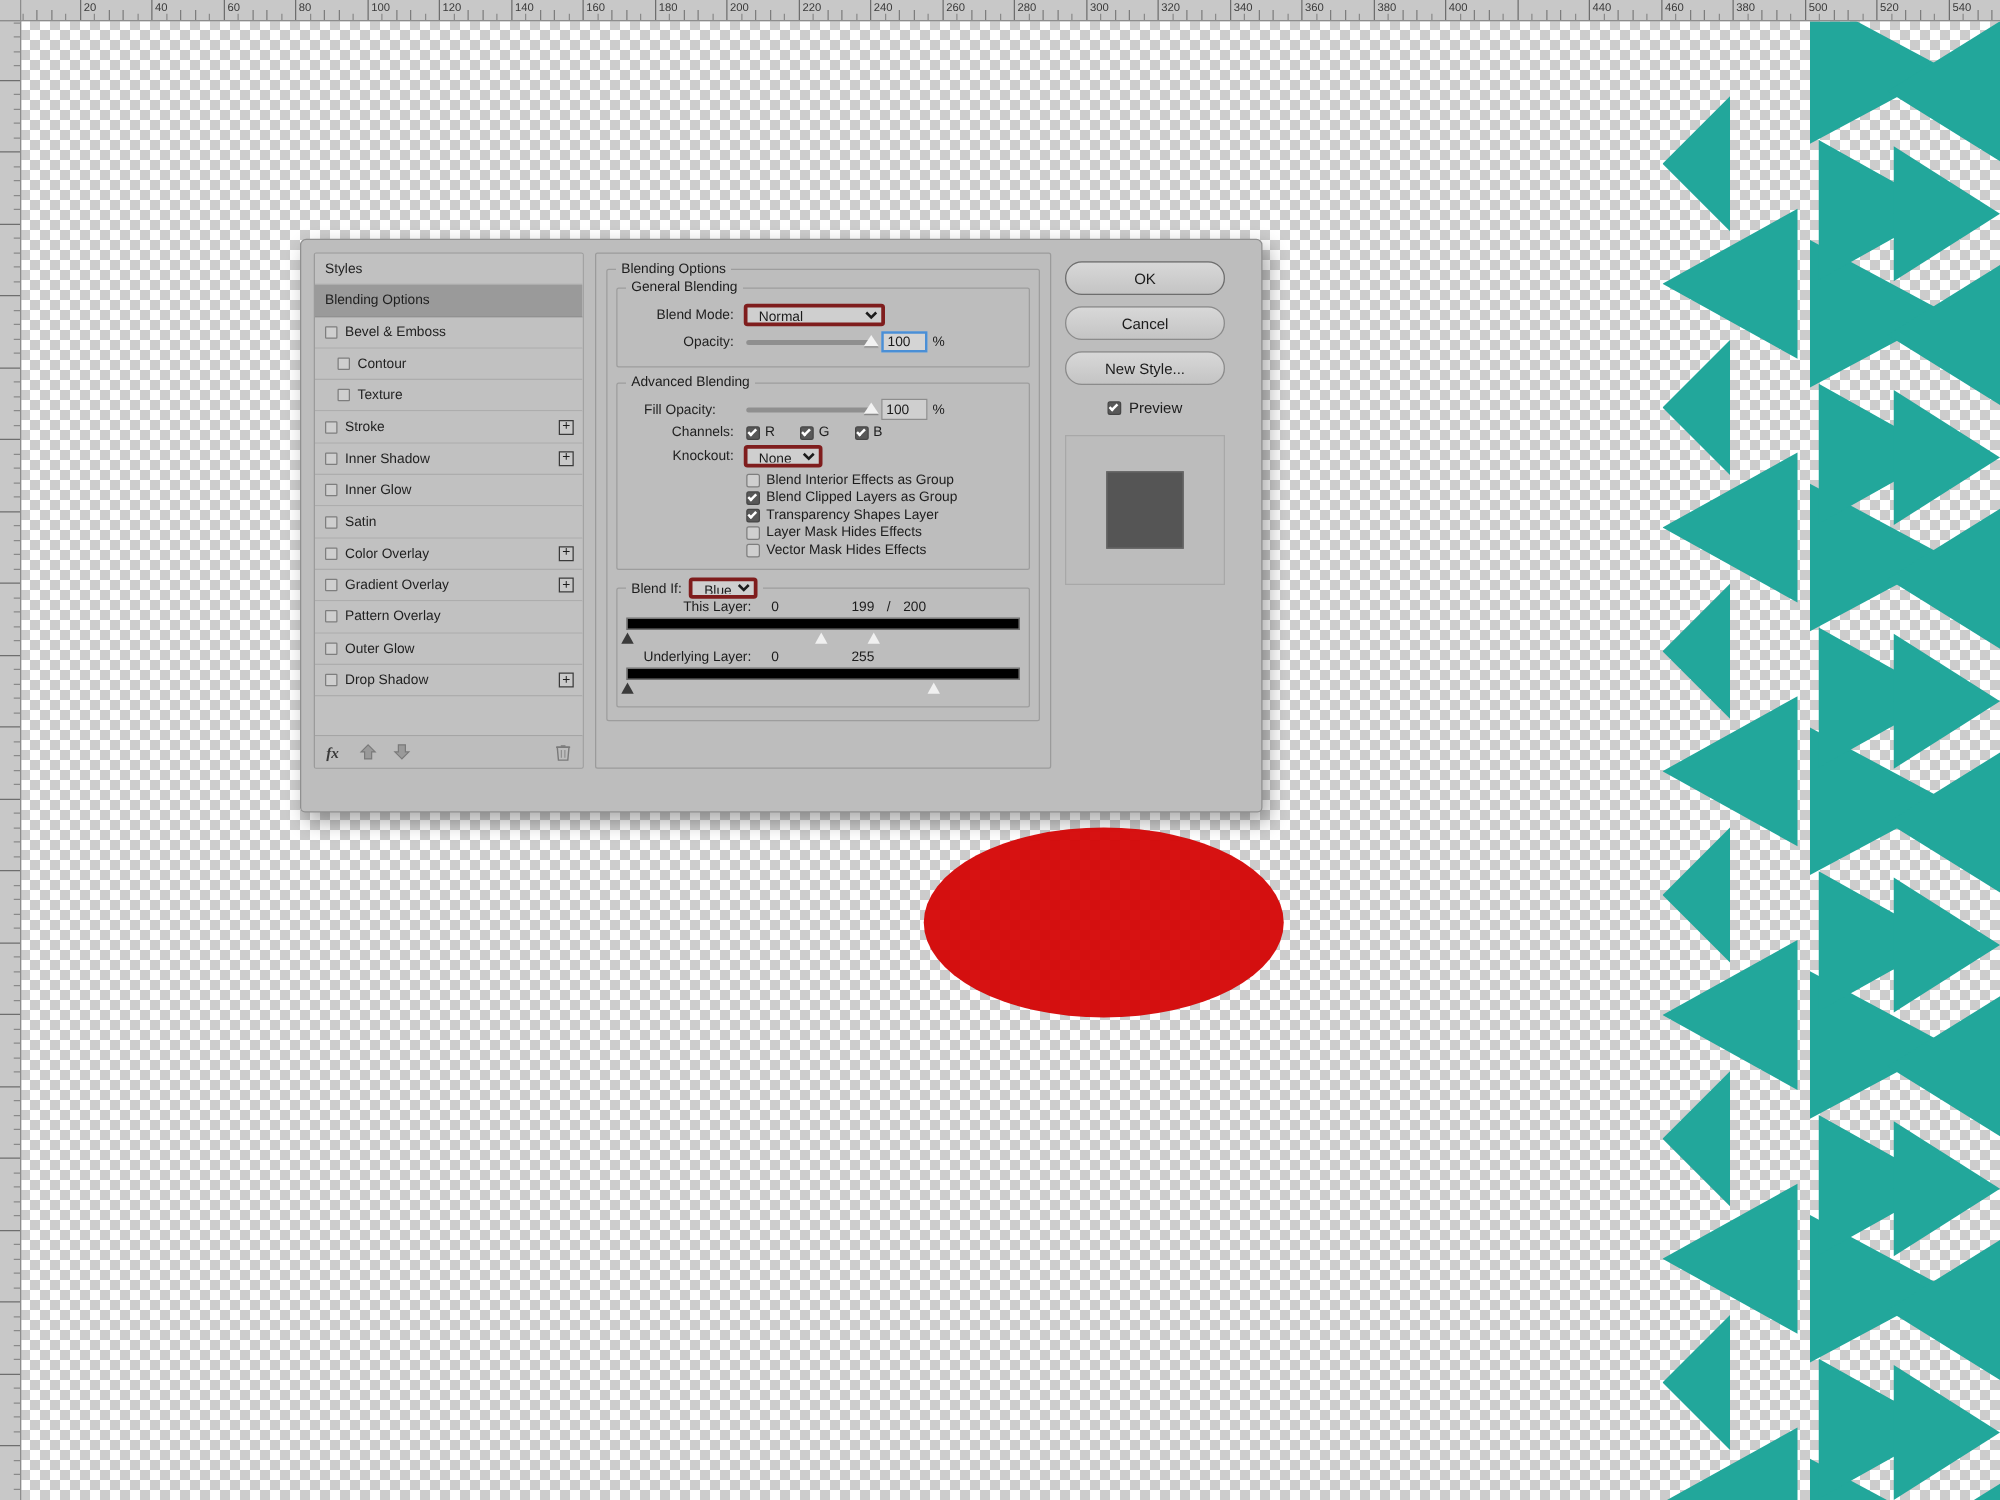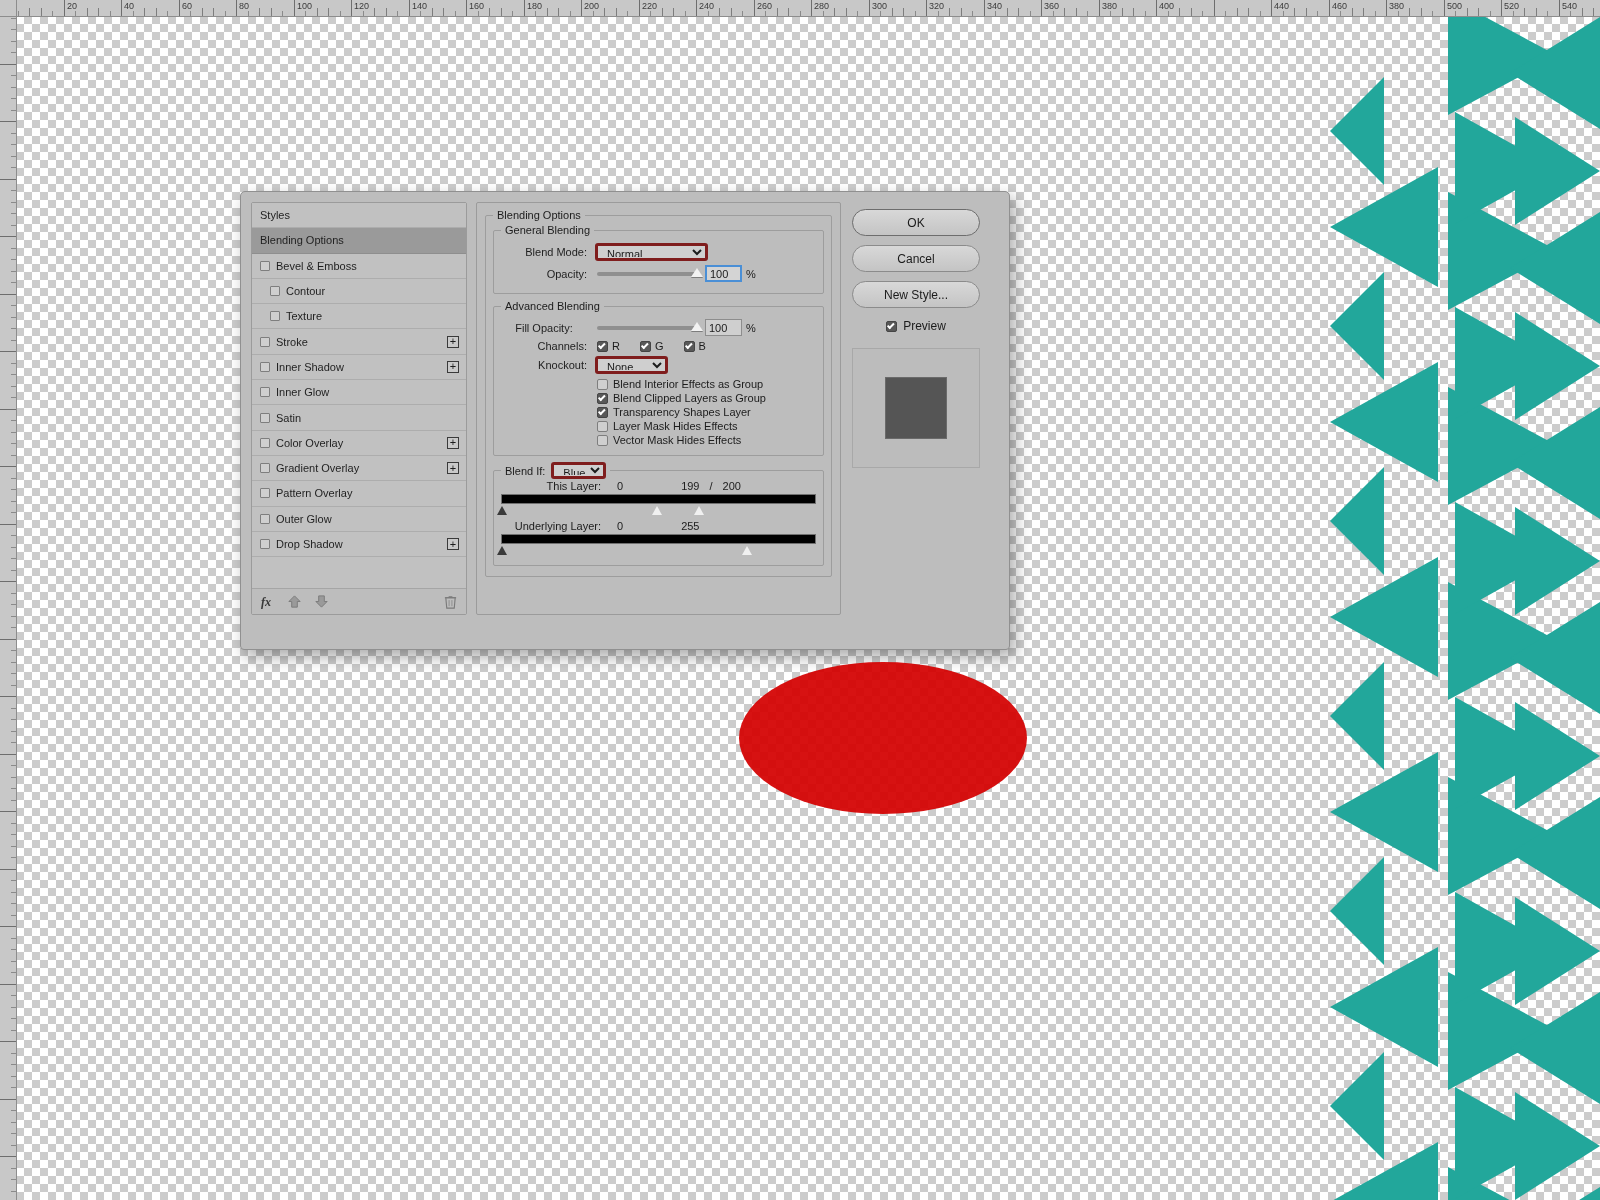--- a/index.html
+++ b/index.html
@@ -844,21 +844,21 @@
                 </span>
                 <span style="display: flex; align-items: center; gap: 4px;">
                   <span class="chk on"></span>
                   <span>B</span>
                 </span>
               </span>
           </div>
 
           <div class="row">
             <span class="lbl" style="width:86px;">Knockout:</span>
-            <select class="ps" style="margin-left:8px;width:73px;text-decoration:underline;">
+            <select class="ps" style="margin-left:8px;width:63px;text-decoration:underline;">
               <option>None</option>
             </select>
           </div>
 
           <div id="adv-checkboxes" style="margin-left:96px;margin-top:3px;">
               <div class="cbrow">
                 <span class="chk"></span>
                 <span>Blend Interior Effects as Group</span>
               </div>
               <div class="cbrow">

